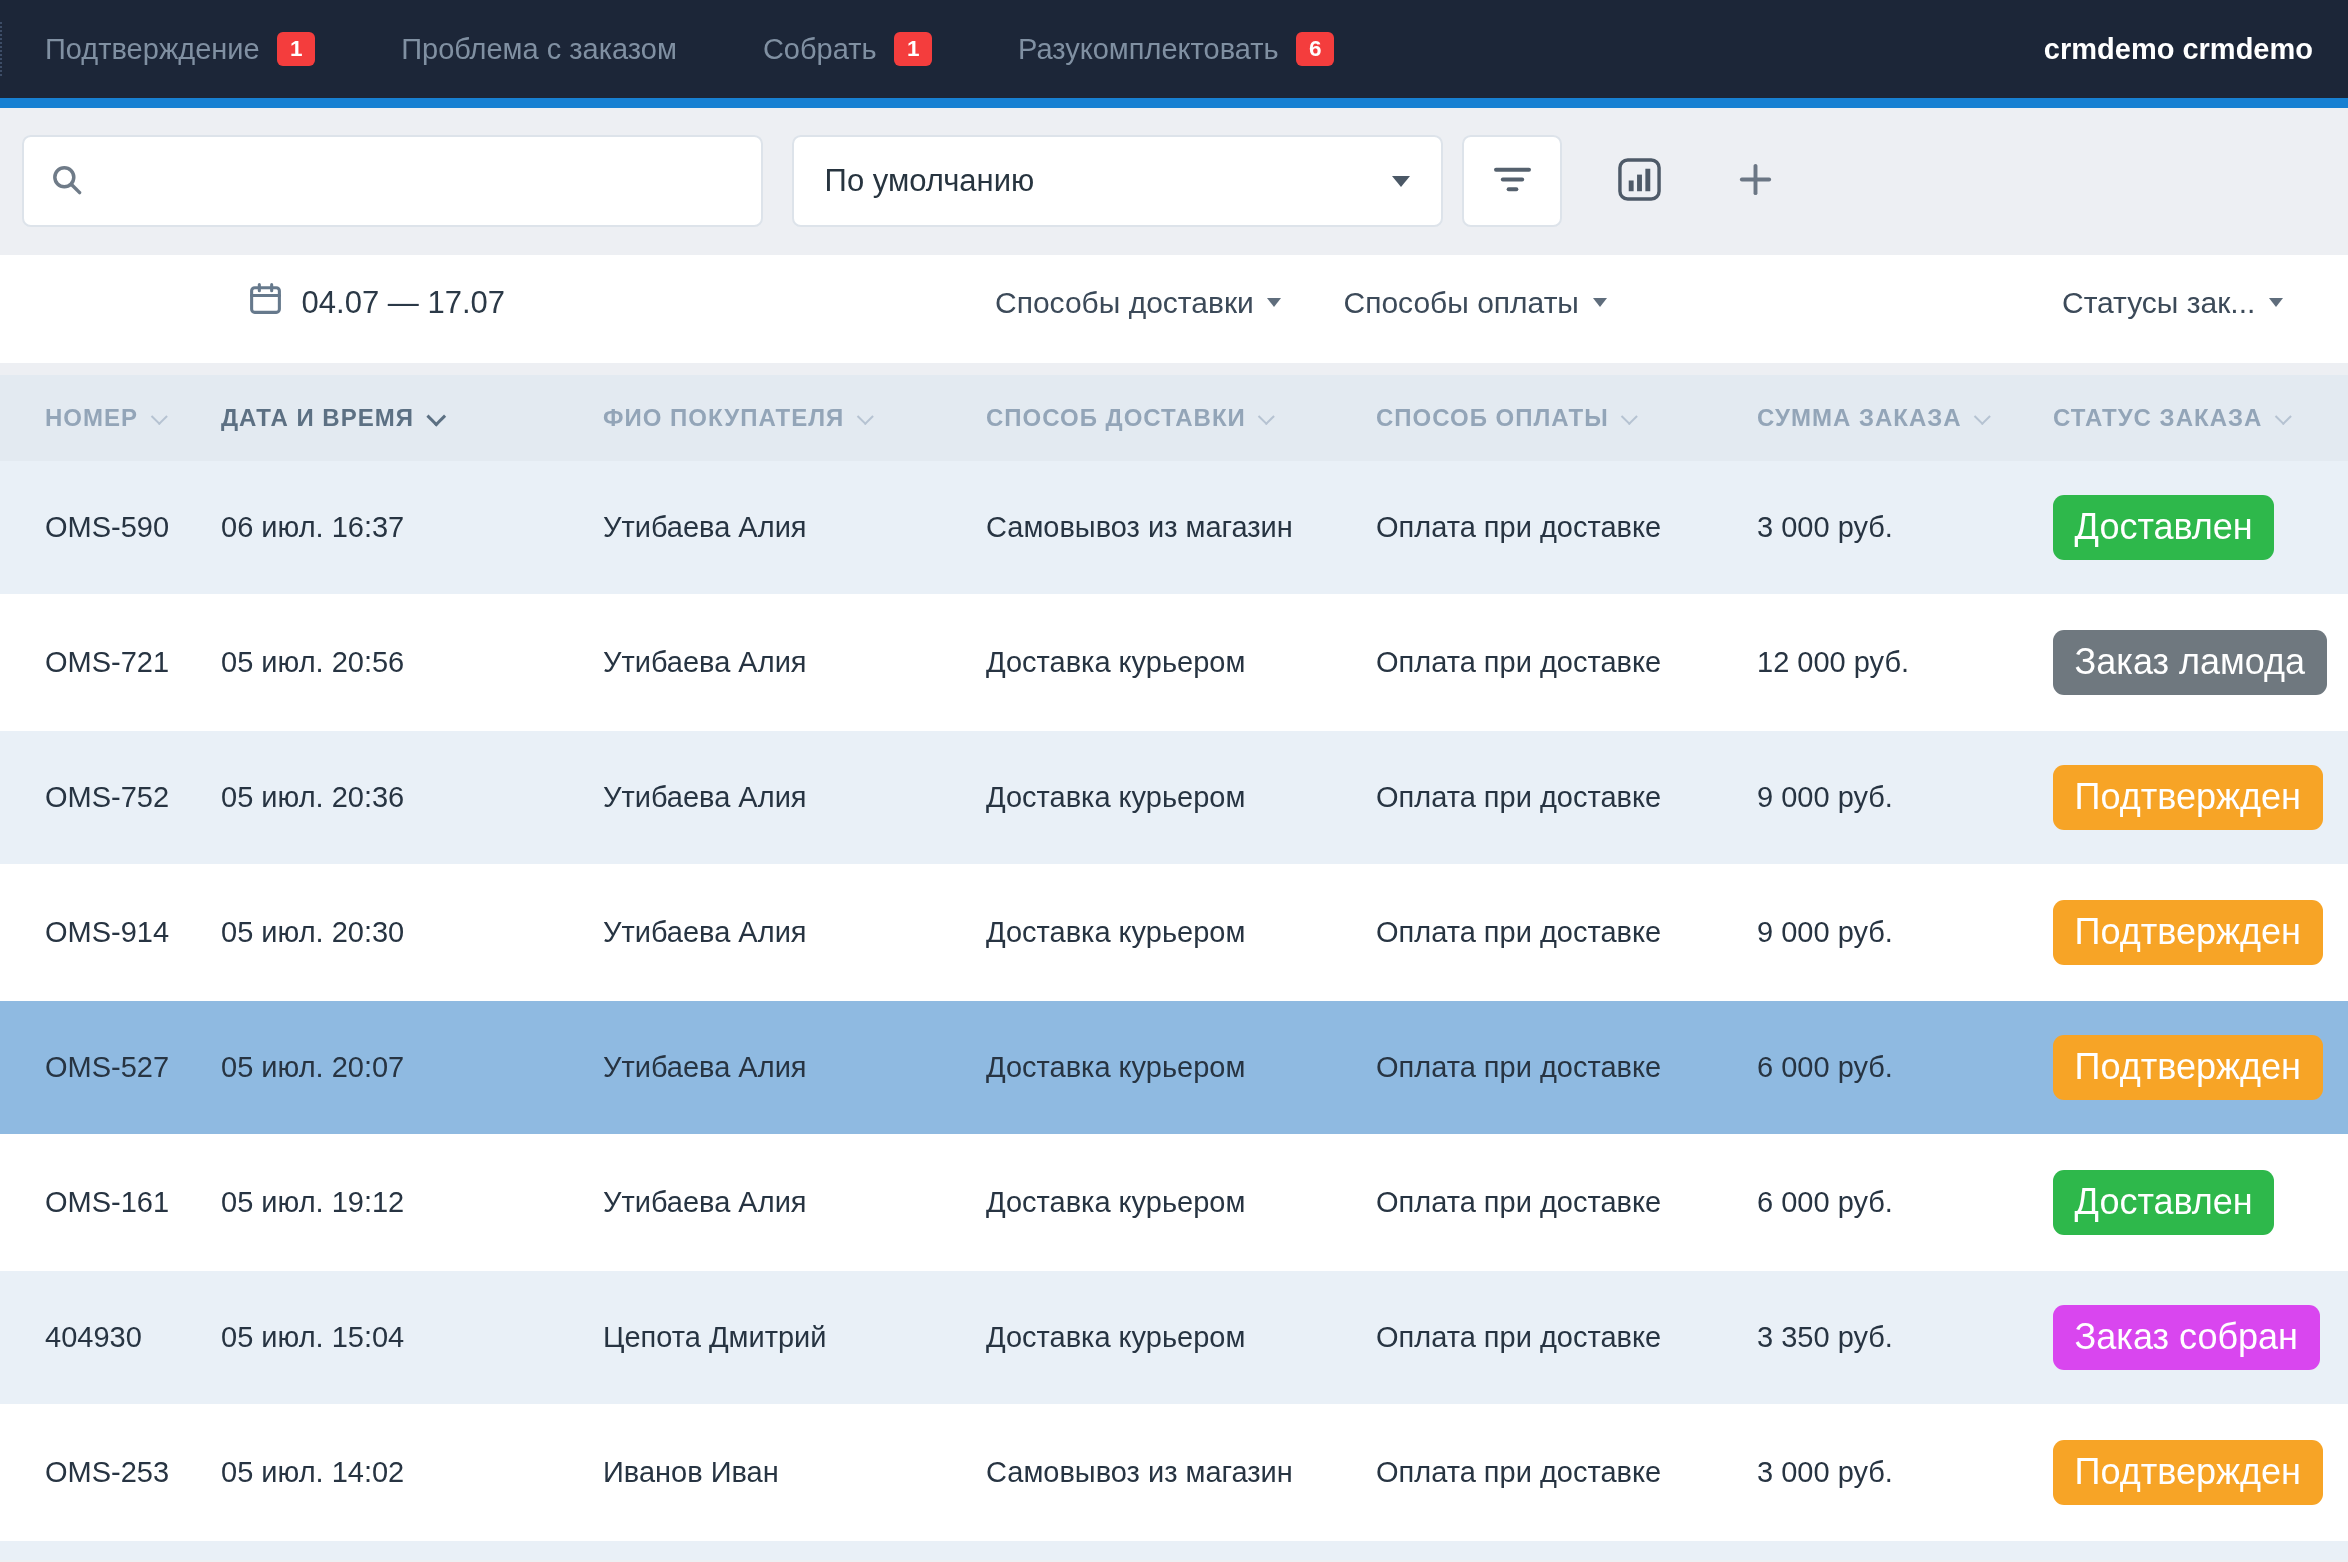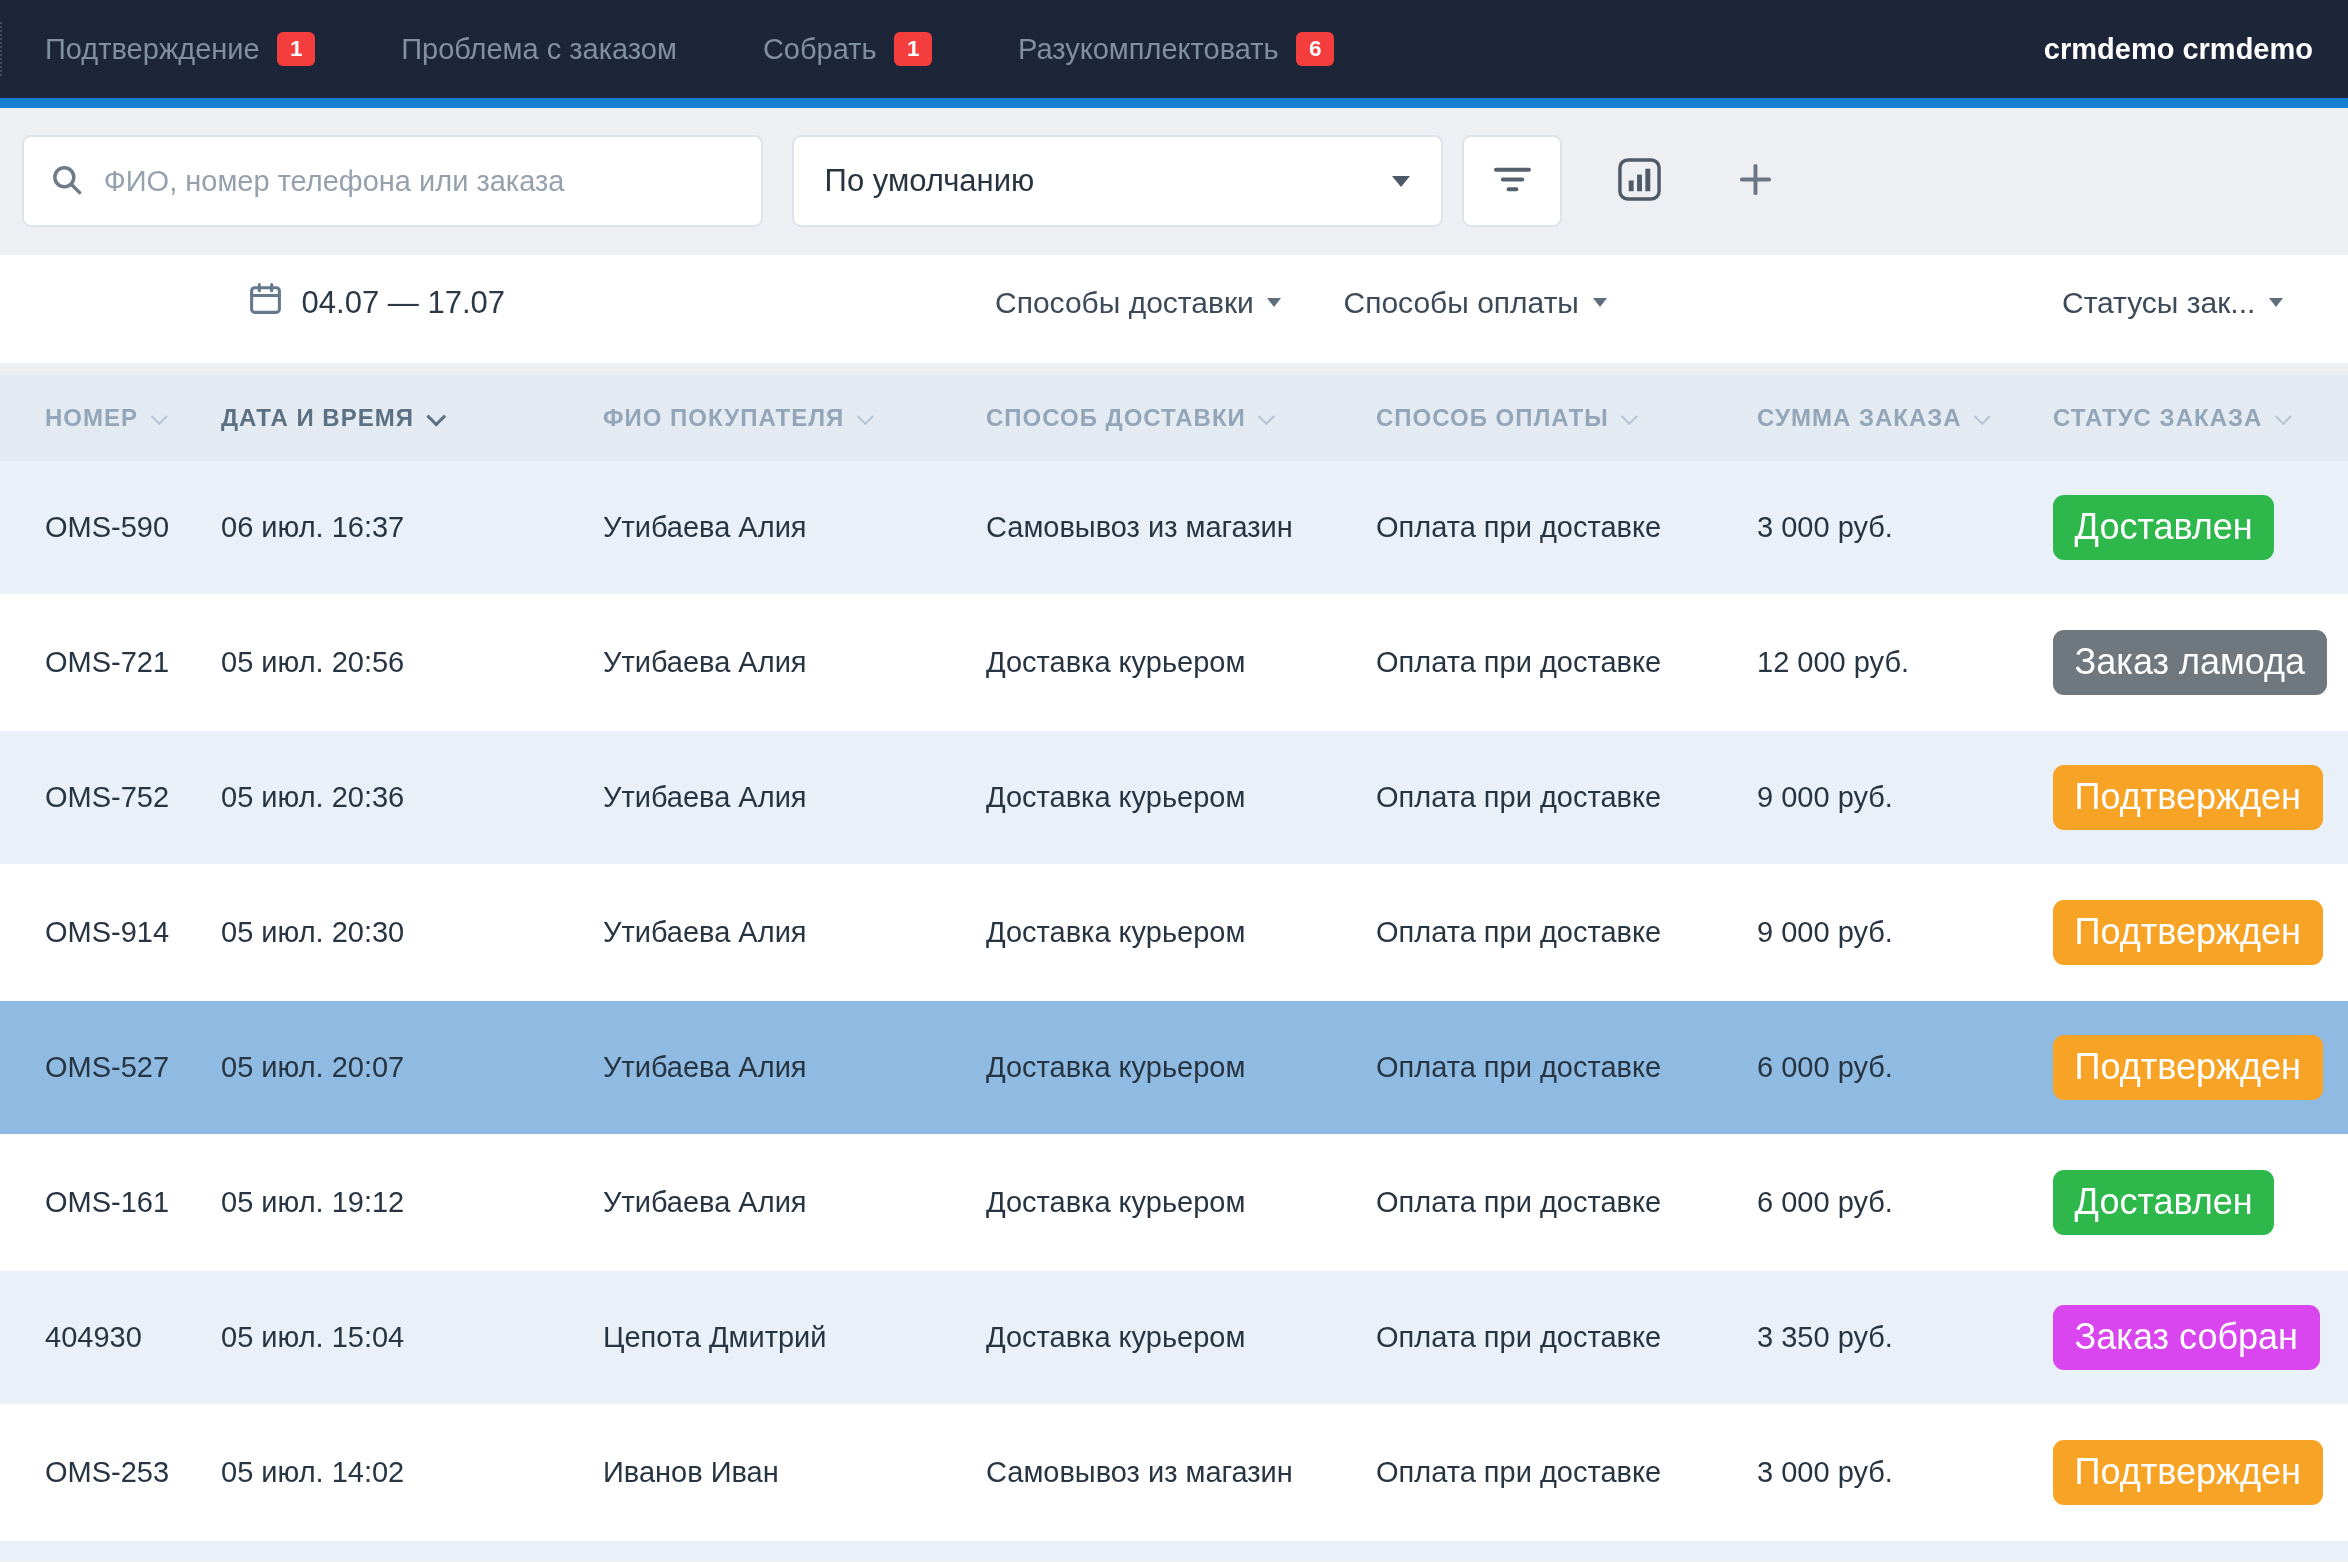--- a/index.html
+++ b/index.html
@@ -83,21 +83,20 @@
 <div class="accent"></div>
 
 <div class="toolbar">
   <div class="search-box">
     <span>
       <svg width="35" height="35" viewBox="0 0 24 24" fill="none" stroke="#6f7b88" stroke-width="2.4" stroke-linecap="round">
         <circle cx="10.5" cy="10.5" r="6.5"></circle>
           <line x1="15.6" y1="15.6" x2="21" y2="21"></line>
       </svg>
     </span>
-    <input type="text" placeholder="ФИО, номер телефона или заказа" style="">
   </div>
   <div class="sort-select">
     <span>По умолчанию</span>
     <span class="tri"></span>
   </div>
   <div class="filter-btn">
     <span>
       <svg width="43" height="35" viewBox="0 0 44 36" stroke="#55616e" stroke-width="4" stroke-linecap="round">
         <line x1="5" y1="8" x2="39" y2="8"></line>
           <line x1="12" y1="18" x2="32" y2="18"></line>

